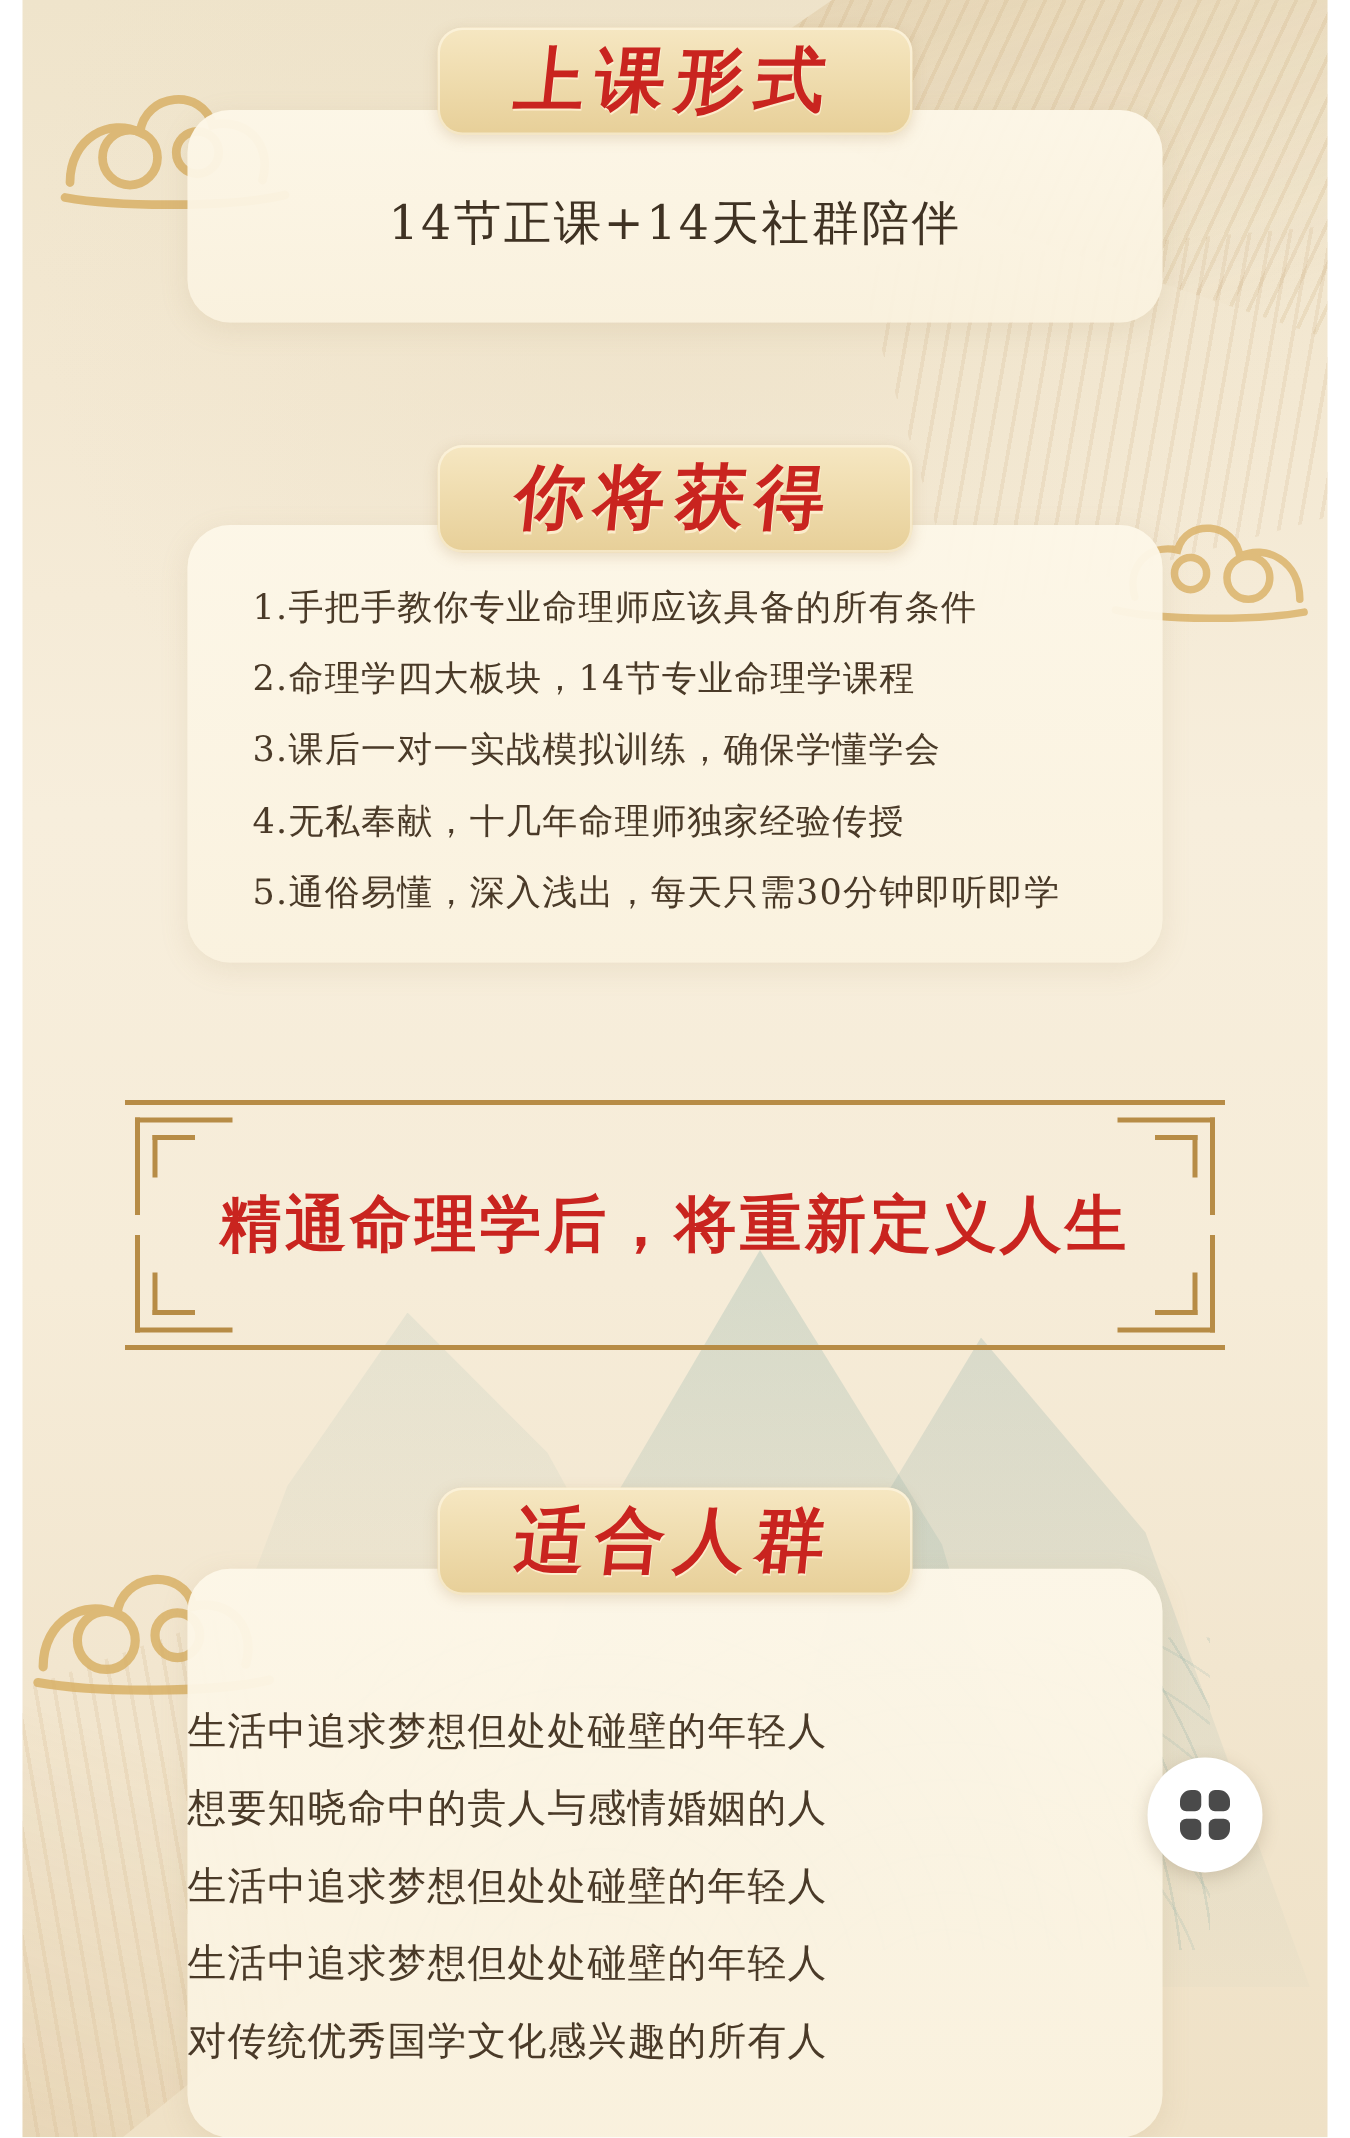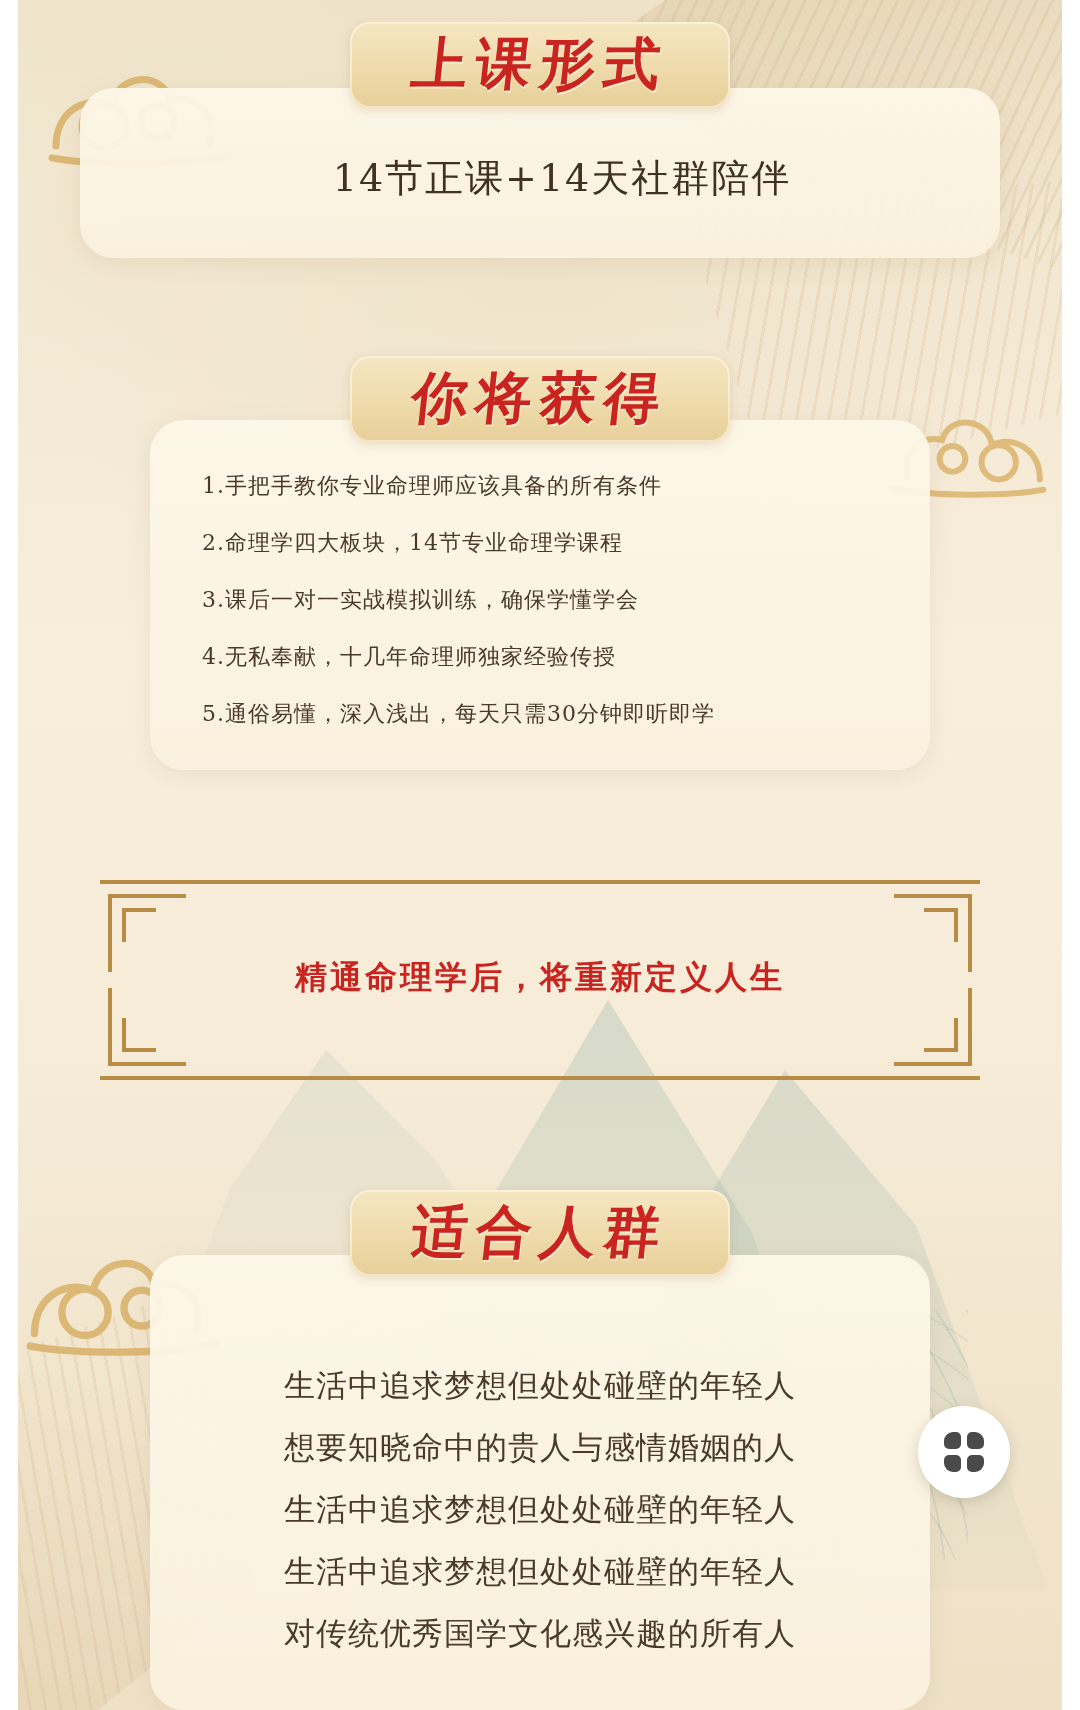--- a/index.html
+++ b/index.html
@@ -142,42 +142,42 @@
     height: 100%;
     box-sizing: border-box;
   }
   .line {
     font-family: "DejaVu Serif", serif;
     color: #4a3a28;
     white-space: nowrap;
   }
 
   
-  #card-format { top: 88px; width: 876px; height: 170px; padding-left: 44px; }
+  #card-format { top: 88px; width: 780px; height: 170px; }
   #card-format .card-lines { padding: 10px 0 0 0; align-items: center; }
   #card-format .line {
     font-size: 38px;
     letter-spacing: 2px;
     line-height: 64px;
     color: #3f3223;
   }
 
   
   #card-gains { top: 420px; width: 780px; height: 350px; }
   #card-gains .card-lines { padding: 22px 0 14px 52px; align-items: flex-start; }
   #card-gains .line {
-    font-size: 22px;
+    font-size: 28px;
     letter-spacing: 1px;
     line-height: 57px;
     color: #4a3a28;
   }
 
   
   #card-audience { top: 1255px; width: 780px; height: 455px; }
-  #card-audience .card-lines { padding: 52px 0 0 0; align-items: center; }
+  #card-audience .card-lines { padding: 52px 0 0 0; }
   #card-audience .line {
     font-size: 31px;
     letter-spacing: 1px;
     line-height: 62px;
     color: #4a3a28;
   }
 
   
   #banner {
     position: absolute;
@@ -218,23 +218,23 @@
 
   #banner .banner-text {
     position: absolute;
     inset: 0;
     display: flex;
     flex-direction: column;
     align-items: center;
     justify-content: center;
   }
   #banner .banner-line {
-    font-family: Liberation Mono, monospace;
+    font-family: Liberation Serif, serif;
     font-weight: 700;
-    font-size: 32px;
+    font-size: 49px;
     letter-spacing: 3px;
     line-height: 66px;
     color: #c9241f;
     white-space: nowrap;
   }
 
   
   #fab {
     position: absolute;
     right: 52px;

